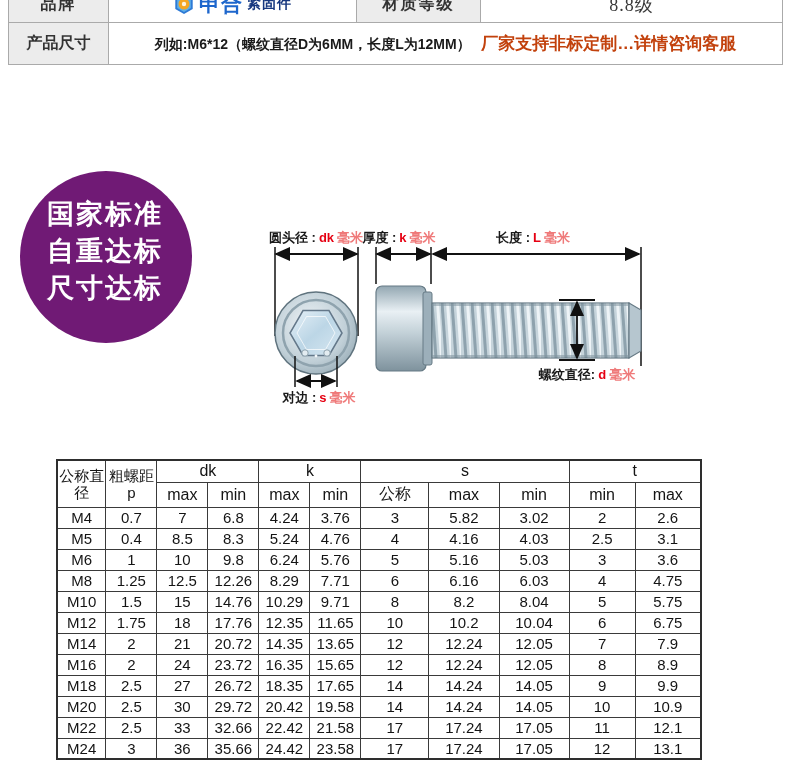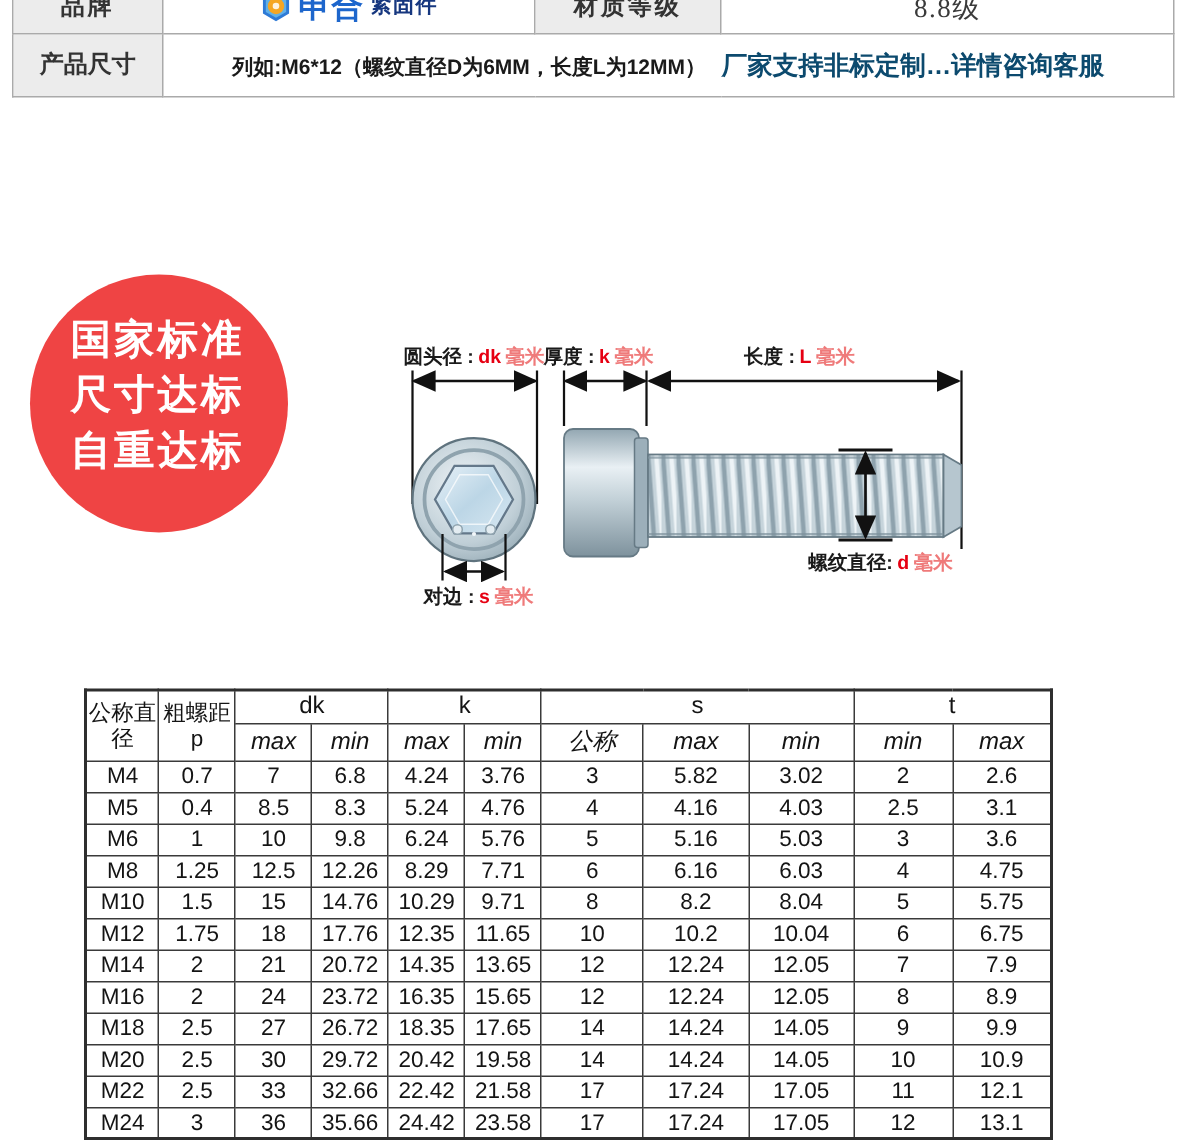--- a/index.html
+++ b/index.html
@@ -9,46 +9,46 @@
   
   .info-table { position:absolute; left:8px; top:-14px; width:774px; border-collapse:collapse; table-layout:fixed; }
   .info-table td { border:1px solid #aaa; vertical-align:middle; text-align:center; overflow:hidden; }
   .info-table td.lbl { background:#ececec; font-weight:bold; font-size:16px; color:#333; letter-spacing:2px; }
   .r1 { height:36px; } .r2 { height:39px; } .r3 { height:39px; } .r4 { height:42px;margin-top:40px; }
   .val-serif { font-family:"Liberation Serif","DejaVu Serif",serif; font-size:18px; color:#3a3a3a; letter-spacing:1px; }
   .prodname { font-size:20px; }
   .pack-main { font-weight:bold; font-size:16px; color:#111; }
   .pack-sub { font-size:13px; color:#222; font-weight:bold; }
   .size-black { font-size:14px; color:#1a1a1a; font-weight:bold; }
-  .size-blue { font-size:17px; color:#0c4a6e; font-weight:bold; margin-left:6px; }
+  .size-blue { font-size:17px; color:#c2410c; font-weight:bold; margin-left:6px; }
   .logo-wrap { display:inline-flex; align-items:center; gap:4px; }
   .logo-name { font-size:21px; font-weight:bold; color:#1d66cc; letter-spacing:1px; }
   .logo-suffix { font-size:14px; font-weight:bold; color:#16377f; letter-spacing:1px; }
 
   
   .purchase-note { position:absolute; left:10px; top:150px; width:775px; font-size:15px; font-weight:bold; color:#d9101c; letter-spacing:0.5px; }
 
   
-  .badge-circle { position:absolute; left:20px; top:183px; width:172px; height:172px; border-radius:50%; background:#ef4444; color:#fff; padding:25px 0 0 27px; }
+  .badge-circle { position:absolute; left:20px; top:171px; width:172px; height:172px; border-radius:50%; background:#701a75; color:#fff; padding:25px 0 0 27px; }
   .badge-line { font-size:27px; font-weight:bold; line-height:37px; letter-spacing:2px; }
 
   
   .diagram { position:absolute; left:235px; top:224px; }
   .dim-name { fill:#1a1a1a; font-size:13px; font-weight:600; }
   .dim-var { fill:#e60012; font-size:13px; font-weight:bold; }
   .dim-unit { fill:#ef7a7a; font-size:13px; font-weight:bold; }
 
   
   .spec-title { position:absolute; left:0; top:432px; width:790px; text-align:center; font-size:17px; font-weight:bold; color:#ea0016; letter-spacing:0.5px; }
 
   
   .spec-table { position:absolute; left:56px; top:459px; width:646px; border-collapse:collapse; table-layout:fixed; border:2px solid #2e2e2e; }
   .spec-table th, .spec-table td { border:1px solid #3a3a3a; text-align:center; vertical-align:middle; font-weight:normal; color:#141414; padding:0; }
   .spec-table thead .g { height:22px; font-size:16px; }
-  .spec-table thead .sub th { height:25px; font-size:16px;font-style:italic; }
+  .spec-table thead .sub th { height:25px; font-size:16px; }
   .spec-table th.zh { font-size:15px; }
   .spec-table tbody td { height:21px; font-size:15px; }
   .two-line { line-height:17px; display:block; font-size:15px; }
 </style>
 </head>
 <body>
 
 <div class="page">
 
   <table class="info-table">
@@ -82,22 +82,22 @@
         <span class="size-black">列如:M6*12（螺纹直径D为6MM，长度L为12MM）</span>
         <span class="size-blue">厂家支持非标定制…详情咨询客服</span>
       </td>
     </tr>
   </tbody>
     </table>
 
 
   <div class="badge-circle">
     <div class="badge-line">国家标准</div>
+    <div class="badge-line">自重达标</div>
     <div class="badge-line">尺寸达标</div>
-    <div class="badge-line">自重达标</div>
   </div>
 
   <svg class="diagram" width="460" height="192" viewBox="0 0 460 192">
     <defs>
       <marker id="ah" markerWidth="9" markerHeight="8" refX="8" refY="4" orient="auto-start-reverse">
         <path d="M0,0 L9,4 L0,8 z" fill="#111"></path>
       </marker>
       <linearGradient id="headGrad" x1="0" y1="0" x2="0" y2="1">
         <stop offset="0" stop-color="#93a7b2"></stop>
           <stop offset="0.3" stop-color="#e9f0f4"></stop>

